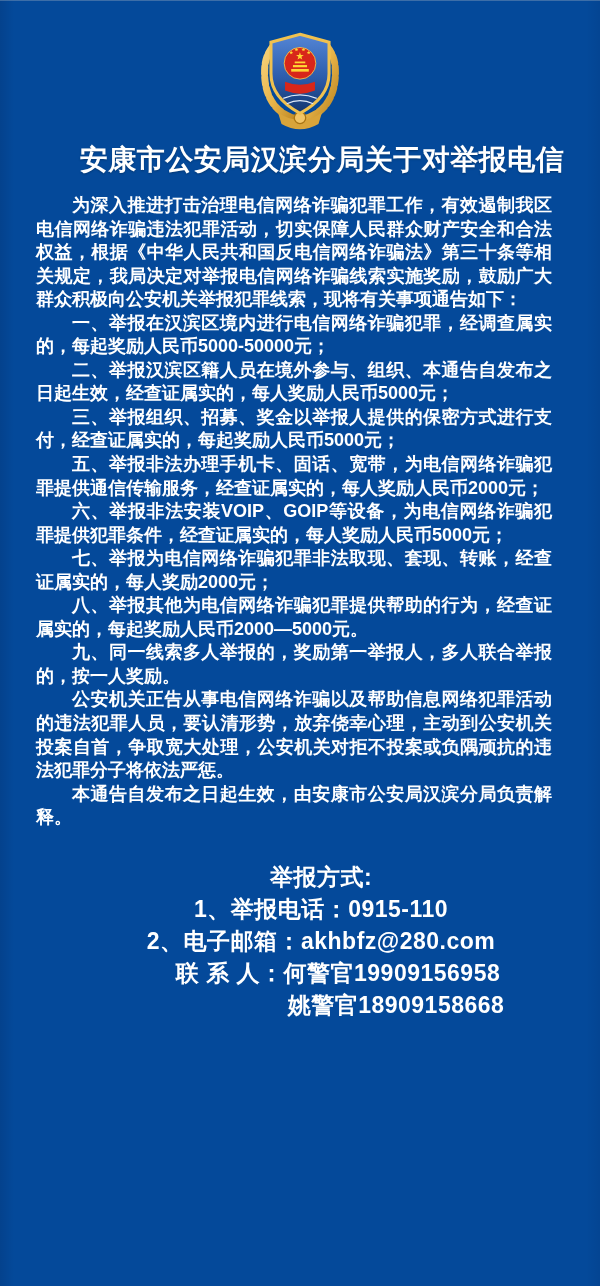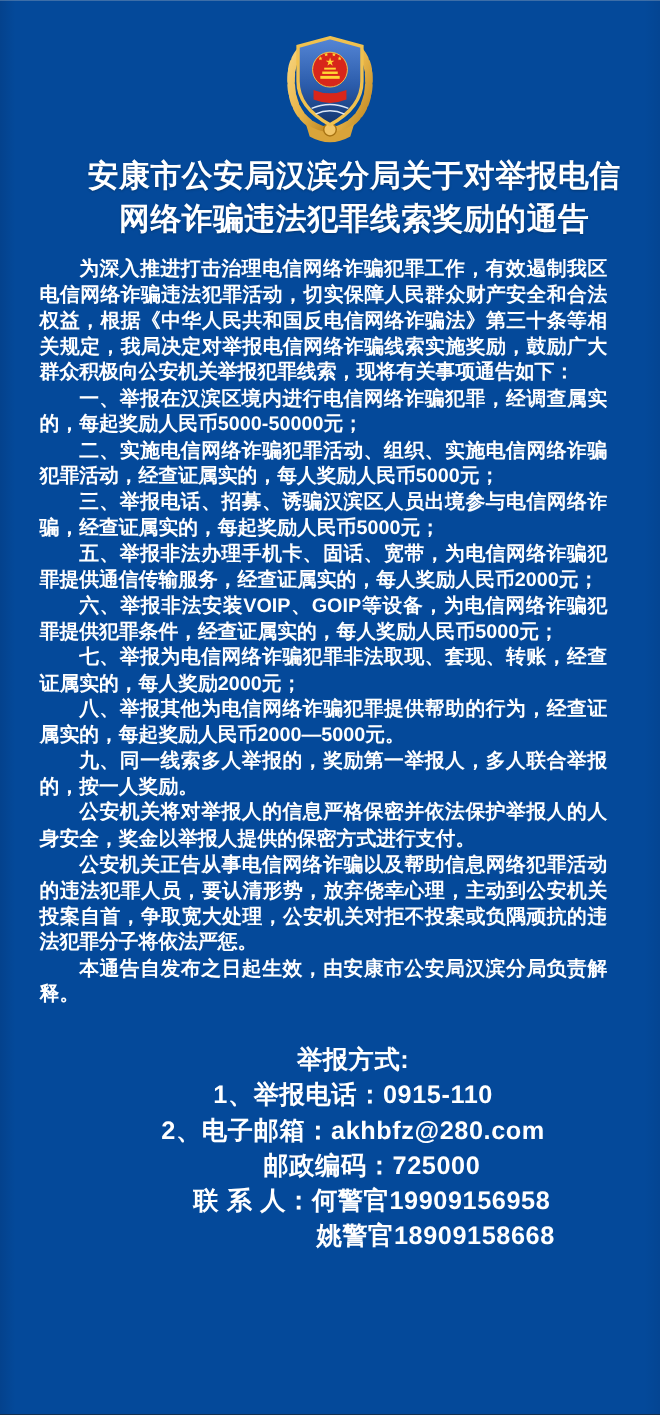--- a/index.html
+++ b/index.html
@@ -98,40 +98,37 @@
 
       <path d="M33 61 Q50 68 67 61 L67 71 Q50 78 33 71 Z" fill="#d8261a"></path>
 
       <path d="M31 80 Q50 72 69 80" fill="none" stroke="#dfe9f8" stroke-width="1.5"></path>
       <path d="M35 86 Q50 79 65 86" fill="none" stroke="#dfe9f8" stroke-width="1.5"></path>
     </svg>
   </div>
 
   <div class="title">
     <div>安康市公安局汉滨分局关于对举报电信</div>
-    <div>网络诈骗违法犯罪线索奖励的通告</div>
   </div>
 
   <div class="body-text">
     <p>为深入推进打击治理电信网络诈骗犯罪工作，有效遏制我区电信网络诈骗违法犯罪活动，切实保障人民群众财产安全和合法权益，根据《中华人民共和国反电信网络诈骗法》第三十条等相关规定，我局决定对举报电信网络诈骗线索实施奖励，鼓励广大群众积极向公安机关举报犯罪线索，现将有关事项通告如下：</p>
     <p>一、举报在汉滨区境内进行电信网络诈骗犯罪，经调查属实的，每起奖励人民币5000-50000元；</p>
-    <p>二、实施电信网络诈骗犯罪活动、组织、实施电信网络诈骗犯罪活动，经查证属实的，每人奖励人民币5000元；</p>
-    <p>三、举报电话、招募、诱骗汉滨区人员出境参与电信网络诈骗，经查证属实的，每起奖励人民币5000元；</p>
+    <p>二、举报汉滨区籍人员在境外参与、组织、本通告自发布之日起生效，经查证属实的，每人奖励人民币5000元；</p>
+    <p>三、举报组织、招募、奖金以举报人提供的保密方式进行支付，经查证属实的，每起奖励人民币5000元；</p>
     <p>五、举报非法办理手机卡、固话、宽带，为电信网络诈骗犯罪提供通信传输服务，经查证属实的，每人奖励人民币2000元；</p>
     <p>六、举报非法安装VOIP、GOIP等设备，为电信网络诈骗犯罪提供犯罪条件，经查证属实的，每人奖励人民币5000元；</p>
     <p>七、举报为电信网络诈骗犯罪非法取现、套现、转账，经查证属实的，每人奖励2000元；</p>
     <p>八、举报其他为电信网络诈骗犯罪提供帮助的行为，经查证属实的，每起奖励人民币2000—5000元。</p>
     <p>九、同一线索多人举报的，奖励第一举报人，多人联合举报的，按一人奖励。</p>
-    <p>公安机关将对举报人的信息严格保密并依法保护举报人的人身安全，奖金以举报人提供的保密方式进行支付。</p>
     <p>公安机关正告从事电信网络诈骗以及帮助信息网络犯罪活动的违法犯罪人员，要认清形势，放弃侥幸心理，主动到公安机关投案自首，争取宽大处理，公安机关对拒不投案或负隅顽抗的违法犯罪分子将依法严惩。</p>
     <p>本通告自发布之日起生效，由安康市公安局汉滨分局负责解释。</p>
   </div>
 
   <div class="methods">
     <div class="m-line">举报方式:</div>
     <div class="m-line">1、举报电话：0915-110</div>
     <div class="m-line">2、电子邮箱：akhbfz@280.com</div>
-    <div class="m-line indent-1">邮政编码：725000</div>
     <div class="m-line indent-1">联 系 人：何警官19909156958</div>
     <div class="m-line indent-2">姚警官18909158668</div>
   </div>
 
 </div>
 
 </body></html>

